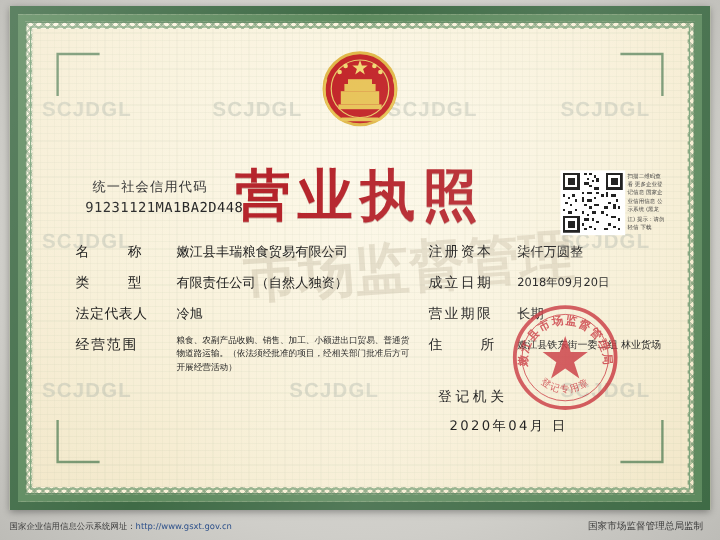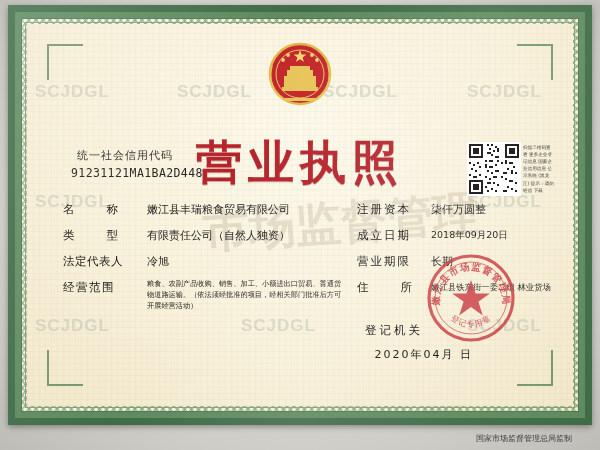--- a/index.html
+++ b/index.html
@@ -226,21 +226,21 @@
     position: absolute;
     left: 8px;
     bottom: 6px;
     font-size: 7px;
     color: #3a3a3a;
     white-space: nowrap;
   }
   .footer-left .url { color: #2b4f8a; }
   .footer-right {
     position: absolute;
-    right: 28px;
+    right: 14px;
     bottom: 6px;
     font-size: 8px;
     color: #3a3a3a;
     white-space: nowrap;
   }
   
   .corner {
     position: absolute;
     width: 34px;
     height: 34px;
@@ -439,14 +439,17 @@
           </text>
         </svg>
       </div>
 
       <div class="date-line">2020年04月 日</div>
     </div>
 
     <div class="glare"></div>
   </div>
 
+  <div class="footer-left">
+    <span>国家企业信用信息公示系统网址：</span><span class="url">http://www.gsxt.gov.cn</span>
+  </div>
   <div class="footer-right">国家市场监督管理总局监制</div>
 </div>
 
 </body></html>

